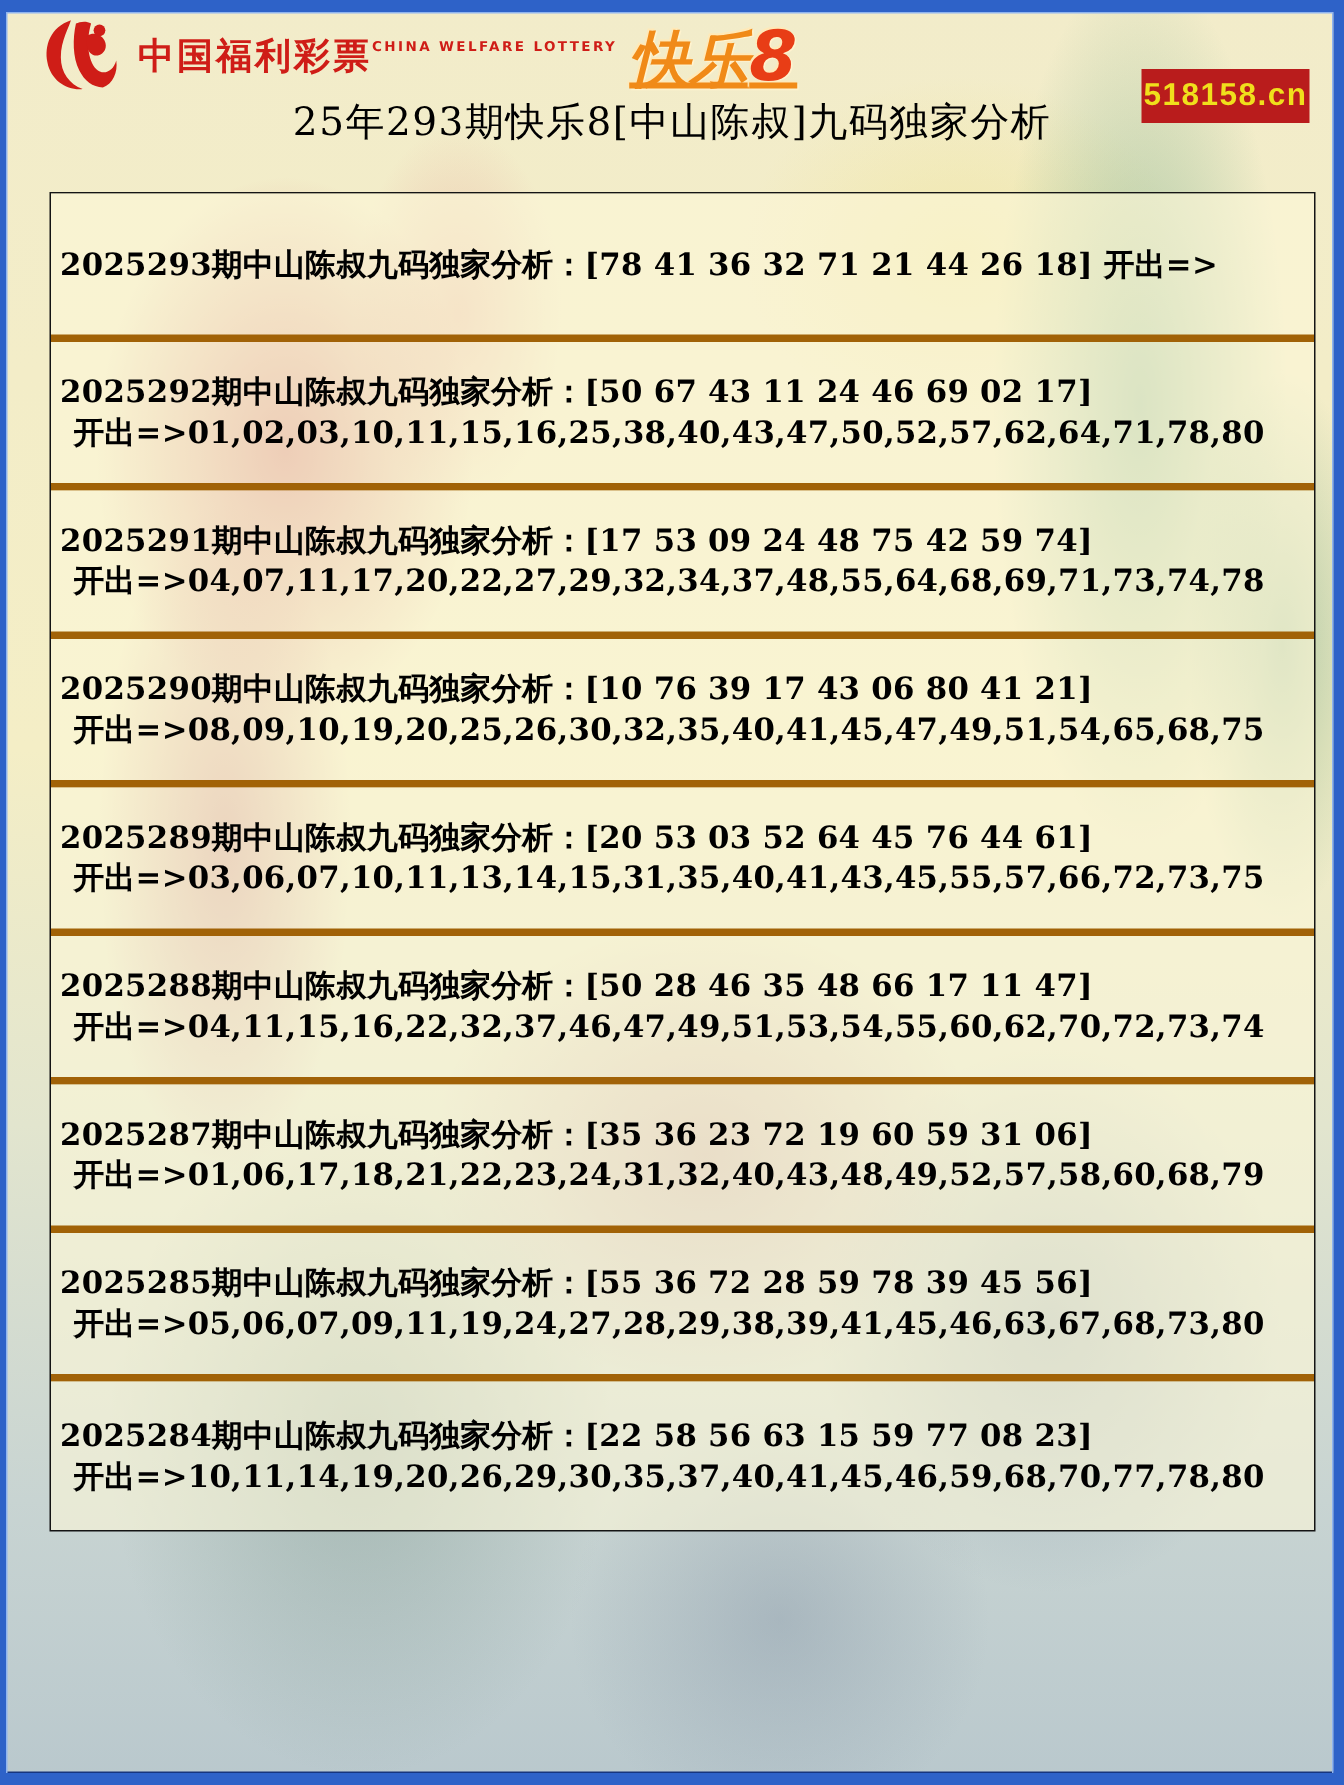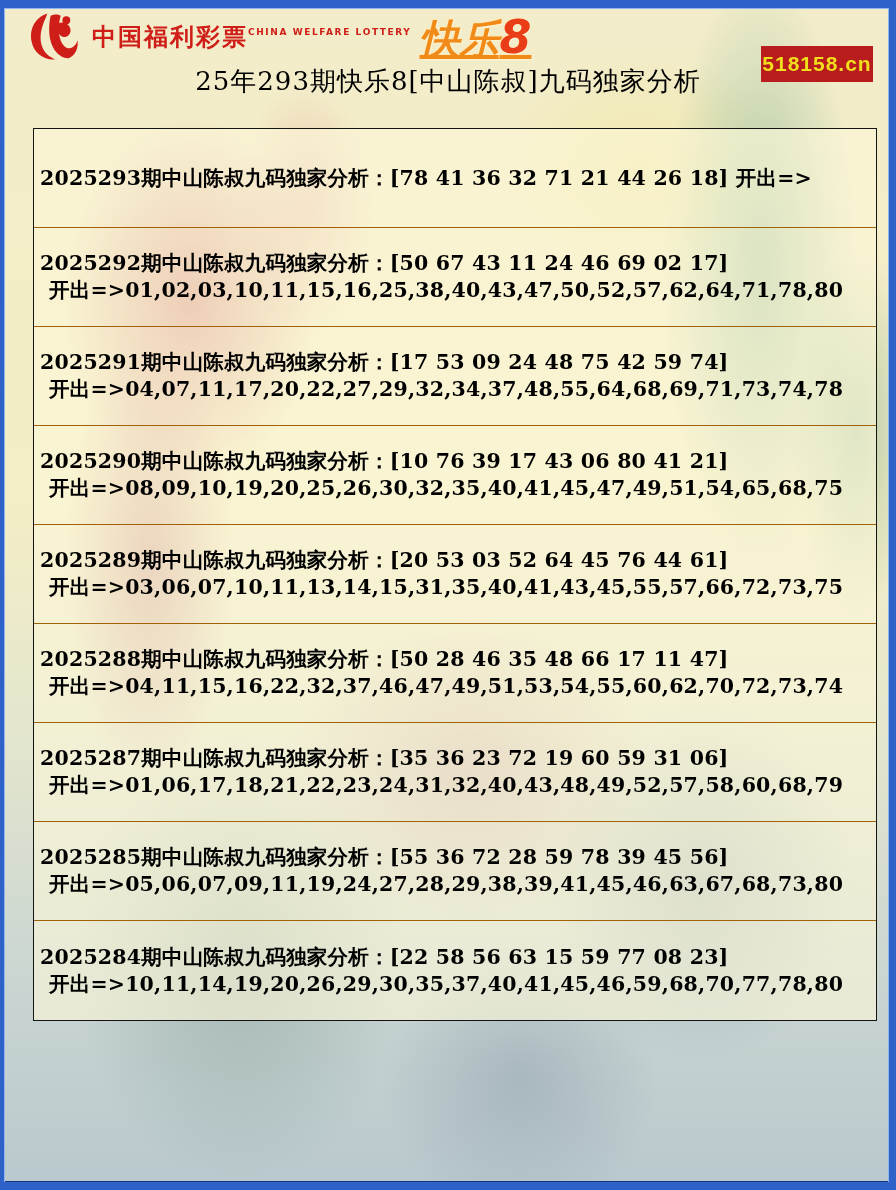--- a/index.html
+++ b/index.html
@@ -48,21 +48,21 @@
   .page-title{
     position:absolute;left:0;right:0;top:64px;z-index:2;text-align:center;
     font-size:26px;color:#000;letter-spacing:1px;white-space:nowrap;
   }
   
   .table{
     position:absolute;left:33px;top:128px;width:842px;z-index:2;
     border:1px solid #141414;
   }
   .row{
-    height:99px;border-bottom:1px solid #a16207;
+    height:99px;border-bottom:5px solid #a16207;
     background:rgba(252,247,217,.62);
     display:flex;flex-direction:column;justify-content:center;
     padding:0 6px;box-sizing:border-box;
   }
   .row:last-child{border-bottom:none;}
   .l1,.l2{
     font-weight:bold;font-size:20.5px;line-height:27px;color:#000;
     white-space:nowrap;letter-spacing:.2px;
   }
   .l2{padding-left:9px;}

